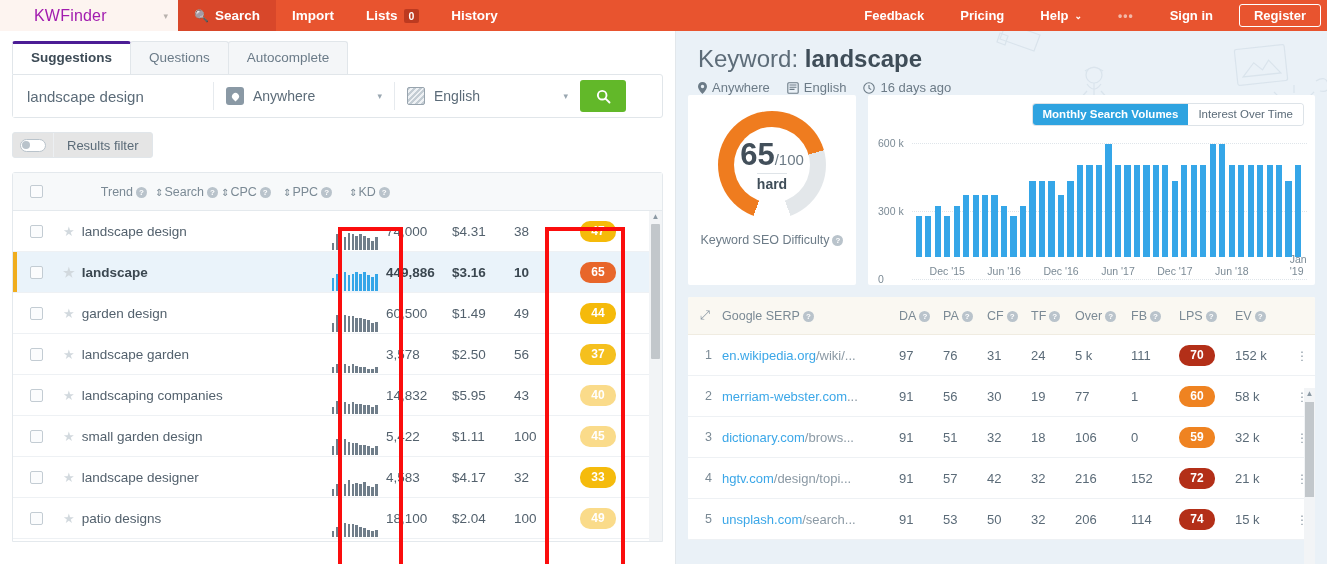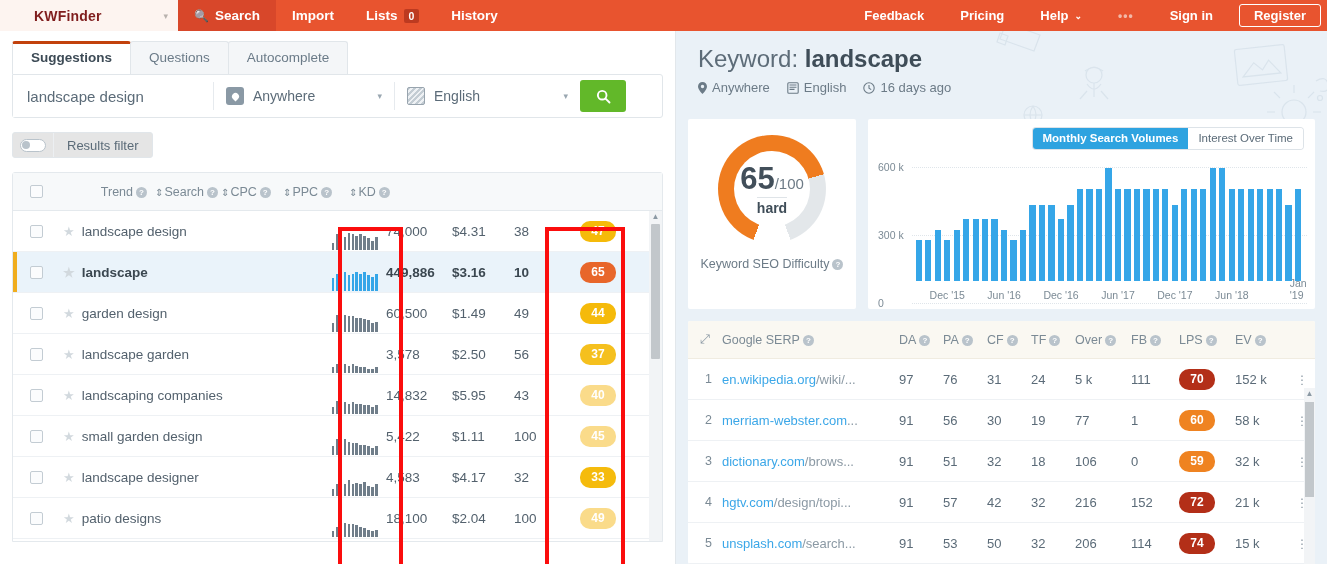--- a/index.html
+++ b/index.html
@@ -18,21 +18,21 @@
   .brand-logo .drop {
     width: 15px; height: 19px; background: #e8402a;
     border-radius: 50% 50% 50% 50% / 38% 38% 62% 62%;
     position: relative; overflow: hidden;
   }
   .brand-logo .drop:before {
     content: ""; position: absolute; left: 2.5px; top: 4px;
     width: 10px; height: 6px; border-bottom: 2.4px solid #fdf4f0;
     border-radius: 0 0 9px 9px;
   }
-  .brand-name { font-weight: bold; font-size: 14px; color: #7f1d1d; letter-spacing: .2px; }
+  .brand-name { font-weight: normal; font-size: 16px; color: #a21caf; letter-spacing: .2px; }
   .brand-caret { margin-left: auto; color: #b9b2ae; font-size: 9px; }
   .nav-left { display: flex; align-items: stretch; }
   .nav-item {
     display: flex; align-items: center; gap: 6px;
     padding: 0 16px; color: #fff; font-size: 13.5px; font-weight: bold;
     white-space: nowrap; cursor: pointer;
   }
   .nav-item.active { background: #d8472a; }
   .nav-spacer { flex: 1; }
   .nav-right { display: flex; align-items: stretch; }
@@ -57,21 +57,21 @@
 
   
   .tabs { display: flex; padding: 10px 12px 0 12px; gap: 0; }
   .tab {
     padding: 8px 18px 9px 18px; font-size: 13.5px; cursor: pointer;
     background: #f4f6f8; border: 1px solid #e1e6ea; border-bottom: none;
     border-radius: 3px 3px 0 0; color: #6b7b88; margin-right: -1px;
   }
   .tab.active {
     background: #fff; color: #3d4b56; font-weight: bold;
-    border-top: 3px solid #c2410c; padding-top: 6px; position: relative; z-index: 2;
+    border-top: 3px solid #4c1d95; padding-top: 6px; position: relative; z-index: 2;
   }
 
   
   .searchbar {
     margin: 0 12px; border: 1px solid #e1e6ea; background: #fff;
     height: 44px; display: flex; align-items: stretch; border-radius: 0 3px 3px 3px;
   }
   .kw-input {
     width: 200px; border: none; outline: none; padding: 0 14px;
     font-size: 15px; color: #5b6b78; font-family: "Liberation Sans", sans-serif;
@@ -162,21 +162,21 @@
 
   
   .tbl-scroll { position: absolute; right: 0; top: 0; width: 13px; height: 100%; background: #f2f4f6; }
   .tbl-scroll .arrow { text-align: center; font-size: 8px; color: #8b99a4; line-height: 12px; }
   .tbl-thumb { position: absolute; top: 13px; left: 2px; width: 9px; height: 135px; background: #c2c7cb; border-radius: 1px; }
 
   
   .redbox { position: absolute; border: 4px solid #fb0d0d; pointer-events: none; z-index: 20; }
 
   
-  .rp-hero { height: 88px; position: relative; overflow: hidden; }
+  .rp-hero { height: 64px; position: relative; overflow: hidden; }
   .doodles { position: absolute; inset: 0; color: #cfdbe5; opacity: .85; }
   .kw-title { font-size: 24px; color: #5d6c78; padding: 14px 0 0 22px; position: relative; z-index: 2; }
   .kw-title b { color: #3f4d58; }
   .kw-meta { display: flex; gap: 17px; padding: 7px 0 0 22px; font-size: 13px; color: #6c7b87; position: relative; z-index: 2; }
   .kw-meta span { display: flex; align-items: center; gap: 5px; }
 
   .rp-cards { display: flex; gap: 12px; padding: 0 12px; }
   .kd-card {
     width: 168px; height: 190px; background: #fff; border-radius: 2px;
     display: flex; flex-direction: column; align-items: center; padding-top: 16px;

